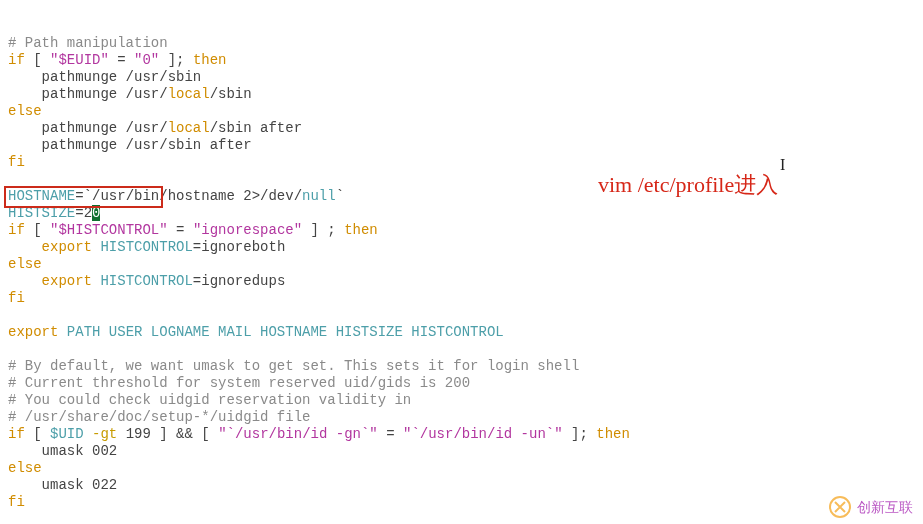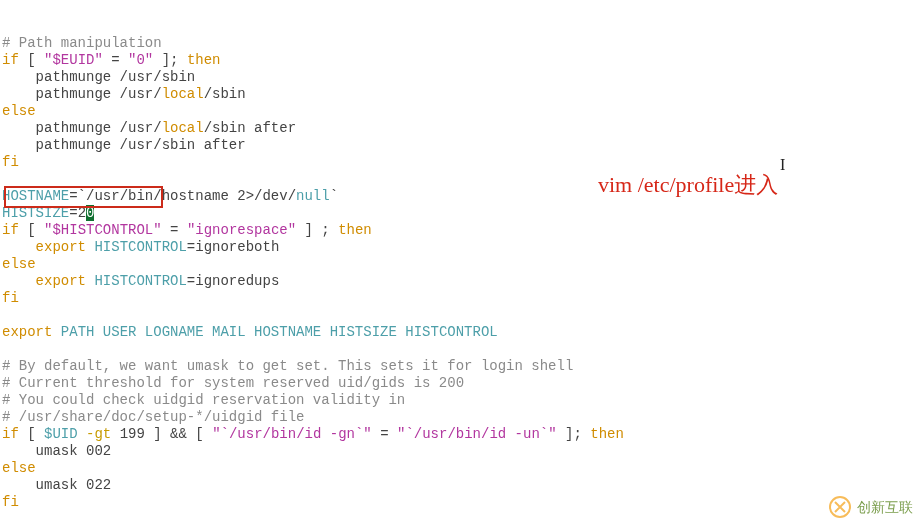--- a/index.html
+++ b/index.html
@@ -8,21 +8,21 @@
     width: 923px;
     height: 524px;
     background: #ffffff;
     font-family: "Consolas", "Menlo", "Courier New", monospace;
     font-size: 14px;
     line-height: 17px;
     overflow: hidden;
     position: relative;
   }
   .code-area {
-    padding: 18px 6px 6px 2px;
+    padding: 18px 6px 6px 8px;
     white-space: pre;
     position: relative;
   }
   .tok    { color: #444444; }        
   .kw     { color: #d08c00; }        
   .var    { color: #4d9fa9; }        
   .str    { color: #b2369f; }        
   .cmt    { color: #8a8a8a; }        
   .yel    { color: #c79b00; }
   .highlight-box {
@@ -49,21 +49,21 @@
   }
   .watermark {
     position: absolute;
     right: 10px;
     bottom: 6px;
     display: flex;
     align-items: center;
     gap: 6px;
     font-family: "Microsoft YaHei", sans-serif;
     font-size: 14px;
-    color: #4d7c0f;
+    color: #a21caf;
     opacity: 0.75;
   }
   .watermark svg { display:block; }
 </style>
 </head>
 <body>
 
 <div class="code-area">
 <span class="cmt"># Path manipulation</span>
 <span class="kw">if</span><span class="tok"> </span><span class="tok">[</span><span class="tok"> </span><span class="str">"$EUID"</span><span class="tok"> </span><span class="tok">=</span><span class="tok"> </span><span class="str">"0"</span><span class="tok"> </span><span class="tok">]</span><span class="tok">;</span><span class="tok"> </span><span class="kw">then</span>

